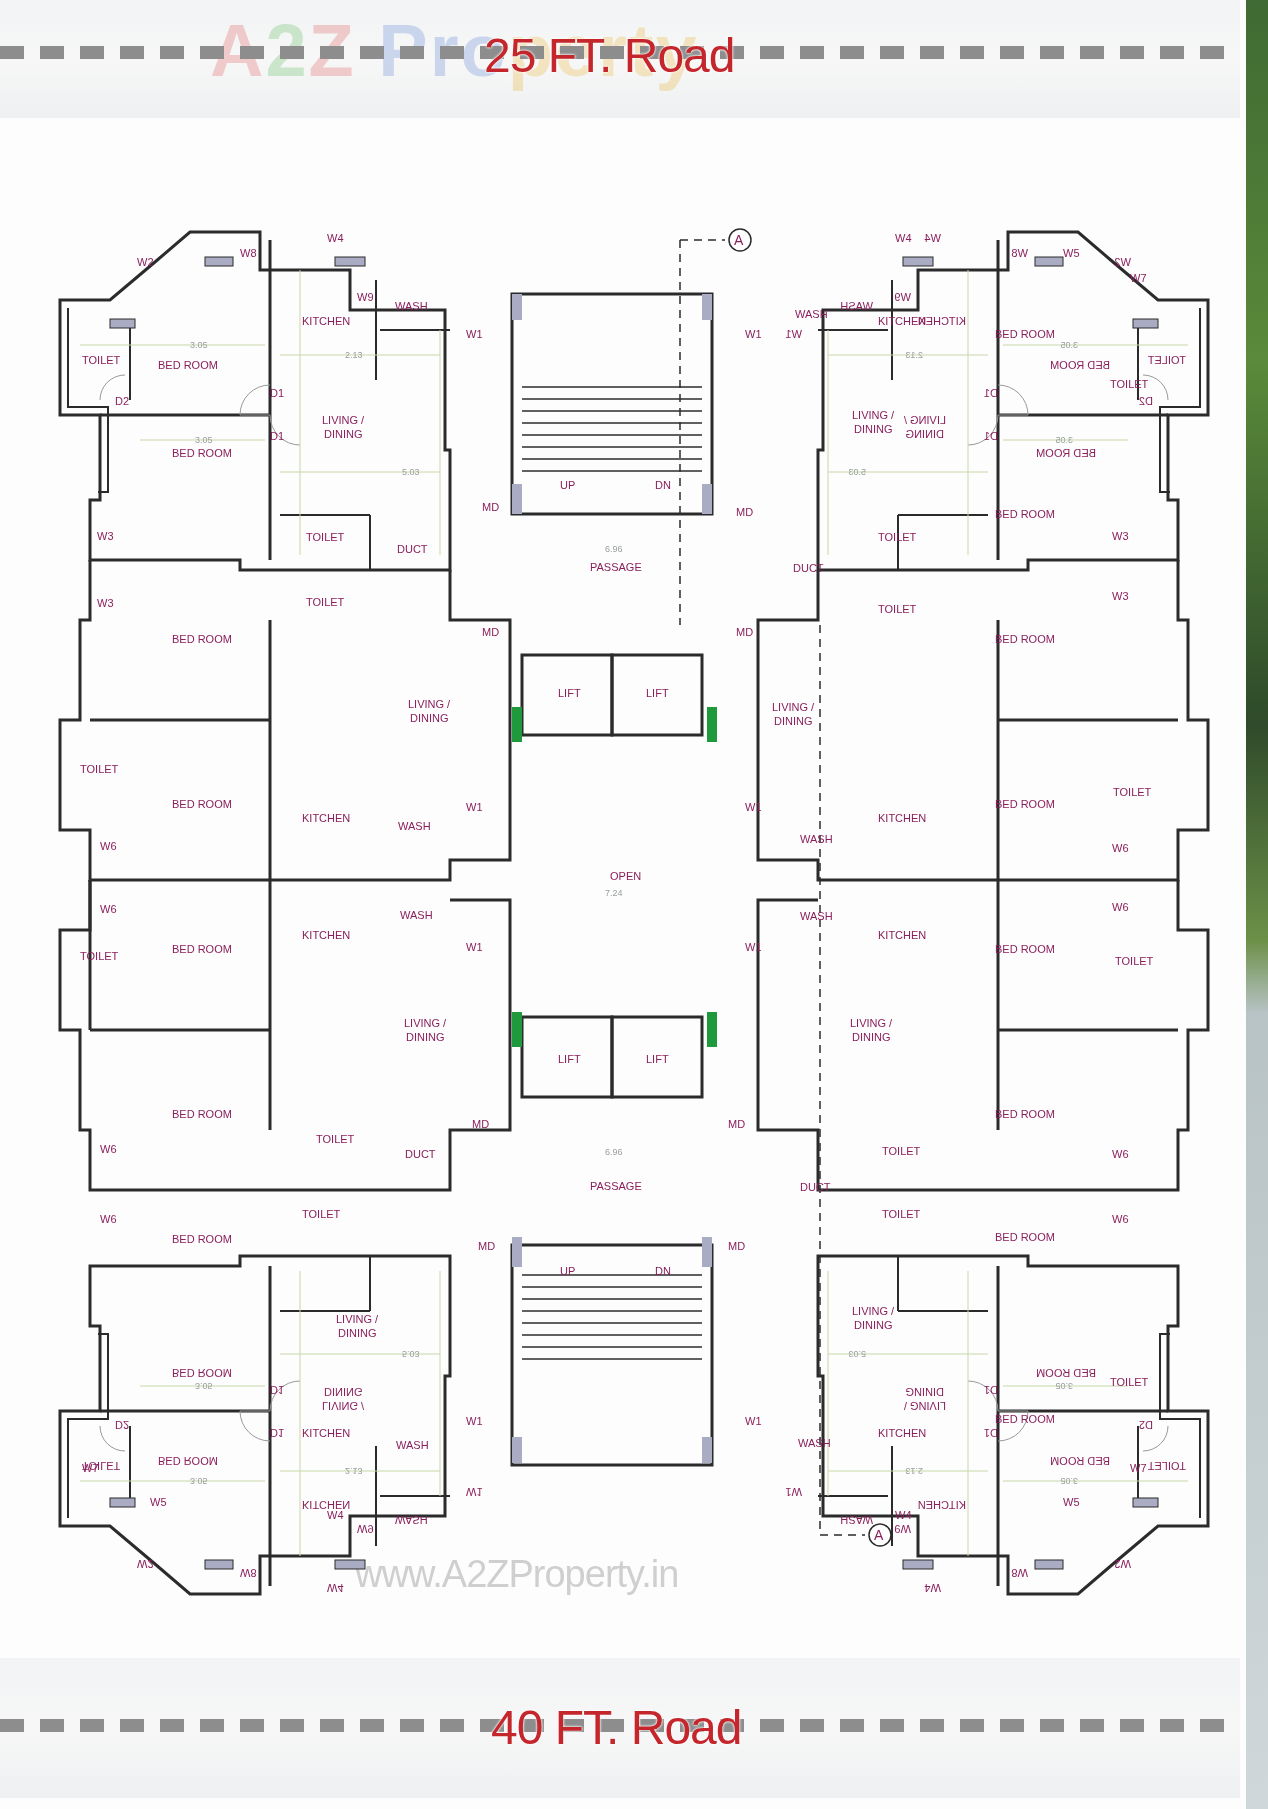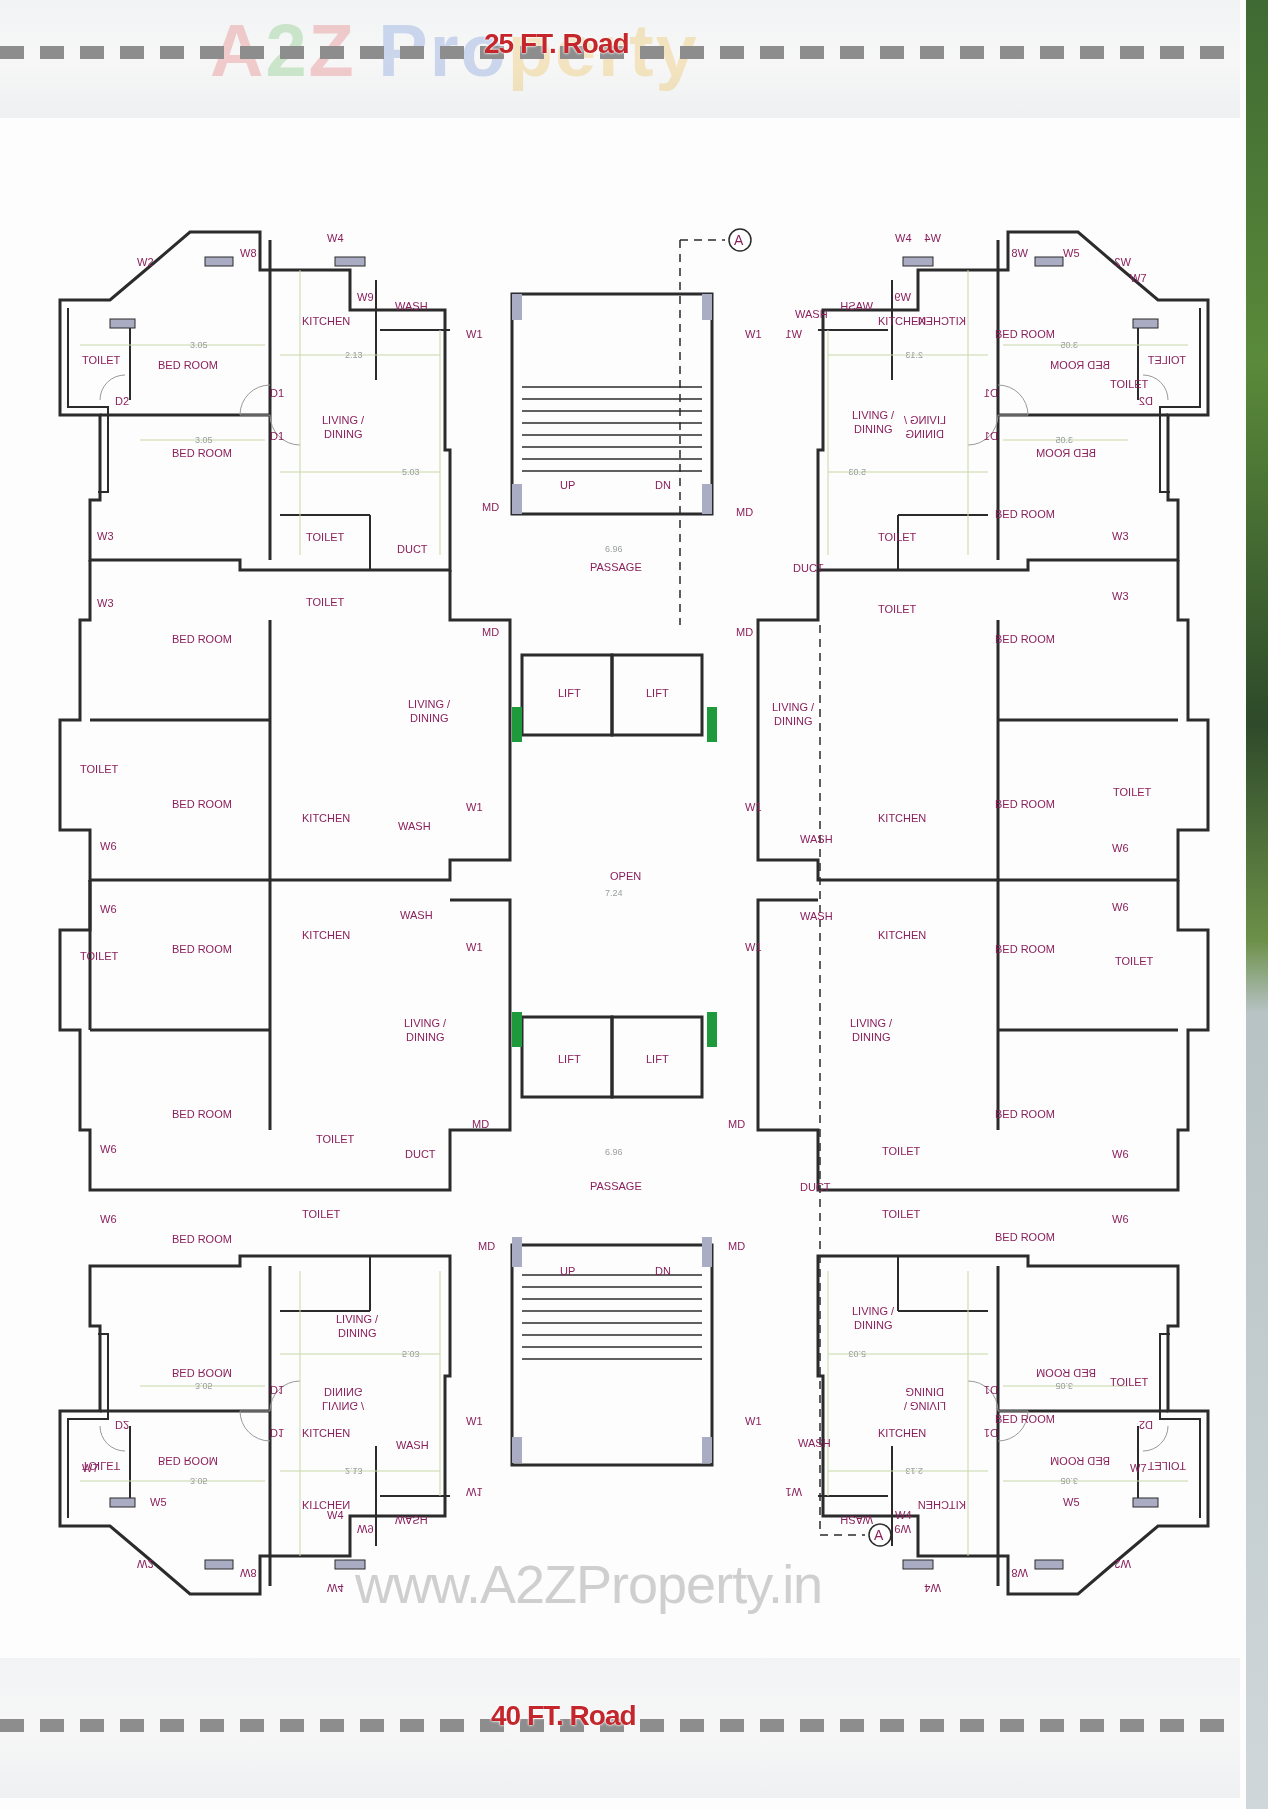--- a/index.html
+++ b/index.html
@@ -2,29 +2,29 @@
 <html><head>
 <meta charset="utf-8">
 <style>
   html,body{margin:0;padding:0;}
   body{width:1268px;height:1809px;position:relative;overflow:hidden;background:#fdfdfd;font-family:"Liberation Sans",sans-serif;}
   .band{position:absolute;left:0;width:1240px;background:linear-gradient(180deg,#f1f3f4,#f7f7f7 50%,#eef0f1);}
   .band.top{top:0;height:118px;}
   .band.bottom{top:1658px;height:140px;}
   .road-line{position:absolute;left:0;width:1240px;height:13px;
     background:repeating-linear-gradient(90deg,#8d8d8d 0 24px,transparent 24px 40px);}
-  .road-label{position:absolute;font-weight:bold;font-size:28px;color:#c4262c;letter-spacing:-1px;
+  .road-label{position:absolute;font-weight:normal;font-size:48px;color:#c4262c;letter-spacing:-1px;
     text-shadow:0 0 2px #fff,0 0 3px #fff;background:transparent;padding:0 6px;}
   .wm-top{position:absolute;left:210px;top:8px;font-size:74px;font-weight:bold;opacity:.22;letter-spacing:2px;}
   .wm-top span:nth-child(1){color:#d33;}
   .wm-top span:nth-child(2){color:#3a3;}
   .wm-top span:nth-child(3){color:#d33;}
   .wm-top span:nth-child(4){color:#36c;}
   .wm-top span:nth-child(5){color:#e9a100;}
-  .wm-bottom{position:absolute;left:355px;top:1553px;font-size:54px;color:#cfcfcf;letter-spacing:-1px;}
+  .wm-bottom{position:absolute;left:355px;top:1553px;font-size:38px;color:#cfcfcf;letter-spacing:-1px;}
   .edge{position:absolute;right:0;top:0;width:22px;height:1809px;
     background:linear-gradient(180deg,#3f6a33 0,#5a8a3a 20%,#2e4a2a 40%,#6c9048 52%,#b8c3c6 56%,#cfd7da 100%);}
   .plan{position:absolute;left:0;top:0;width:1268px;height:1809px;}
   svg text{font-family:"Liberation Sans",sans-serif;}
   .room{fill:#8a1f5c;font-size:11px;}
   .dim{fill:#9aa09c;font-size:9px;}
   .marker{fill:#8a1f5c;font-size:14px;}
 </style>
 </head>
 <body>

